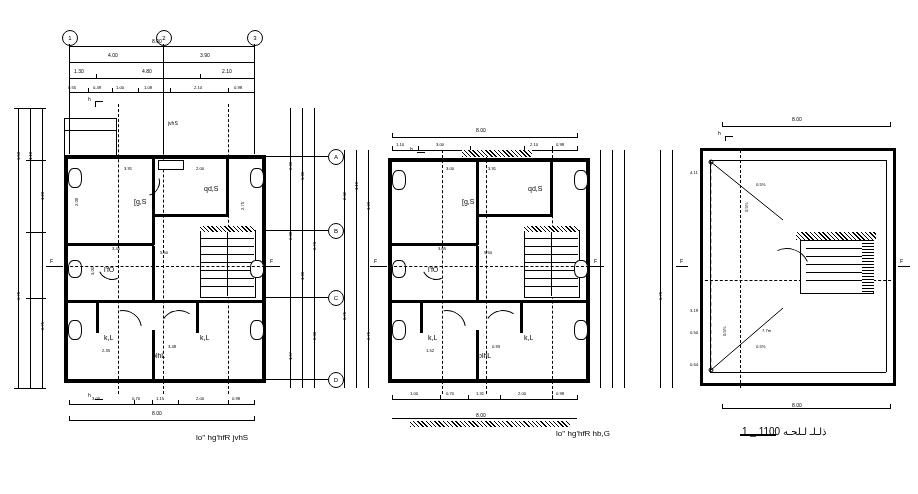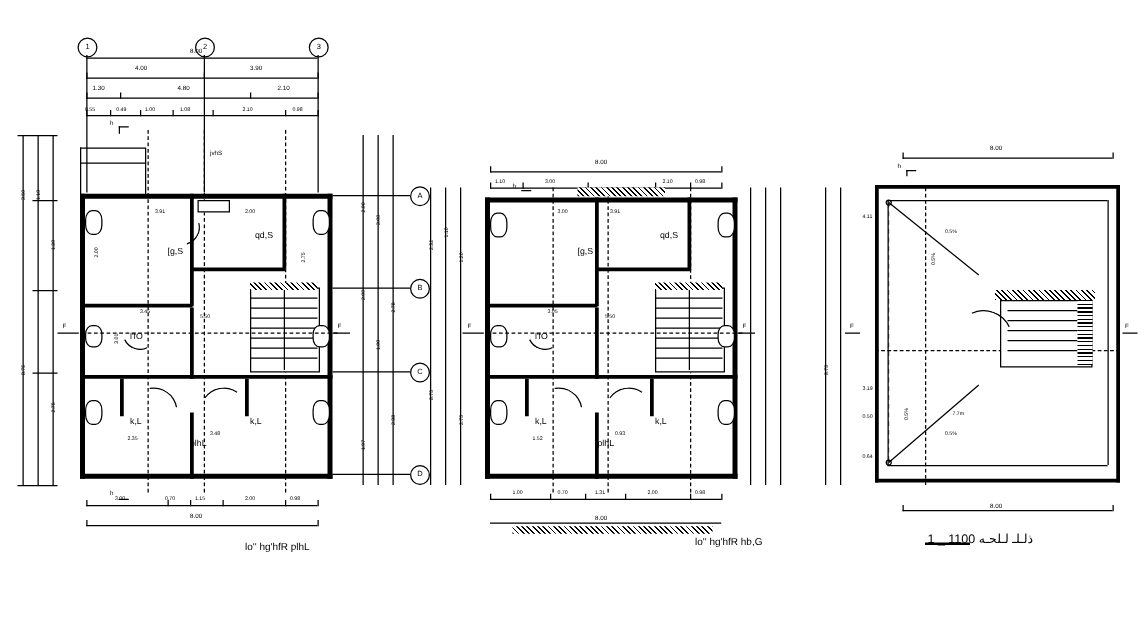--- a/index.html
+++ b/index.html
@@ -184,21 +184,21 @@
     <div class="txt xtiny" style="left:92px;top:396px;">3.00</div>
     <div class="txt xtiny" style="left:132px;top:396px;">0.70</div>
     <div class="txt xtiny" style="left:156px;top:396px;">1.15</div>
     <div class="txt xtiny" style="left:196px;top:396px;">2.00</div>
     <div class="txt xtiny" style="left:232px;top:396px;">0.98</div>
     <div class="ln h" style="left:69px;top:420px;width:185px;"></div>
     <div class="tick" style="left:69px;top:416px;"></div>
     <div class="tick" style="left:254px;top:416px;"></div>
     <div class="txt tiny" style="left:152px;top:410px;">8.00</div>
 
-    <div class="txt mid" style="left:196px;top:434px;">lo'' hg'hfR plhL</div>
+    <div class="txt mid" style="left:196px;top:434px;">lo'' hg'hfR jvhS</div>
   </div>
 
   <div class="ln v" style="left:290px;top:108px;height:280px;"></div>
   <div class="ln v" style="left:302px;top:108px;height:280px;"></div>
   <div class="ln v" style="left:314px;top:108px;height:280px;"></div>
   <div class="txt xtiny rot" style="left:288px;top:170px;">2.00</div>
   <div class="txt xtiny rot" style="left:300px;top:180px;">3.00</div>
   <div class="txt xtiny rot" style="left:288px;top:240px;">2.00</div>
   <div class="txt xtiny rot" style="left:300px;top:280px;">1.00</div>
   <div class="txt xtiny rot" style="left:312px;top:250px;">2.78</div>

